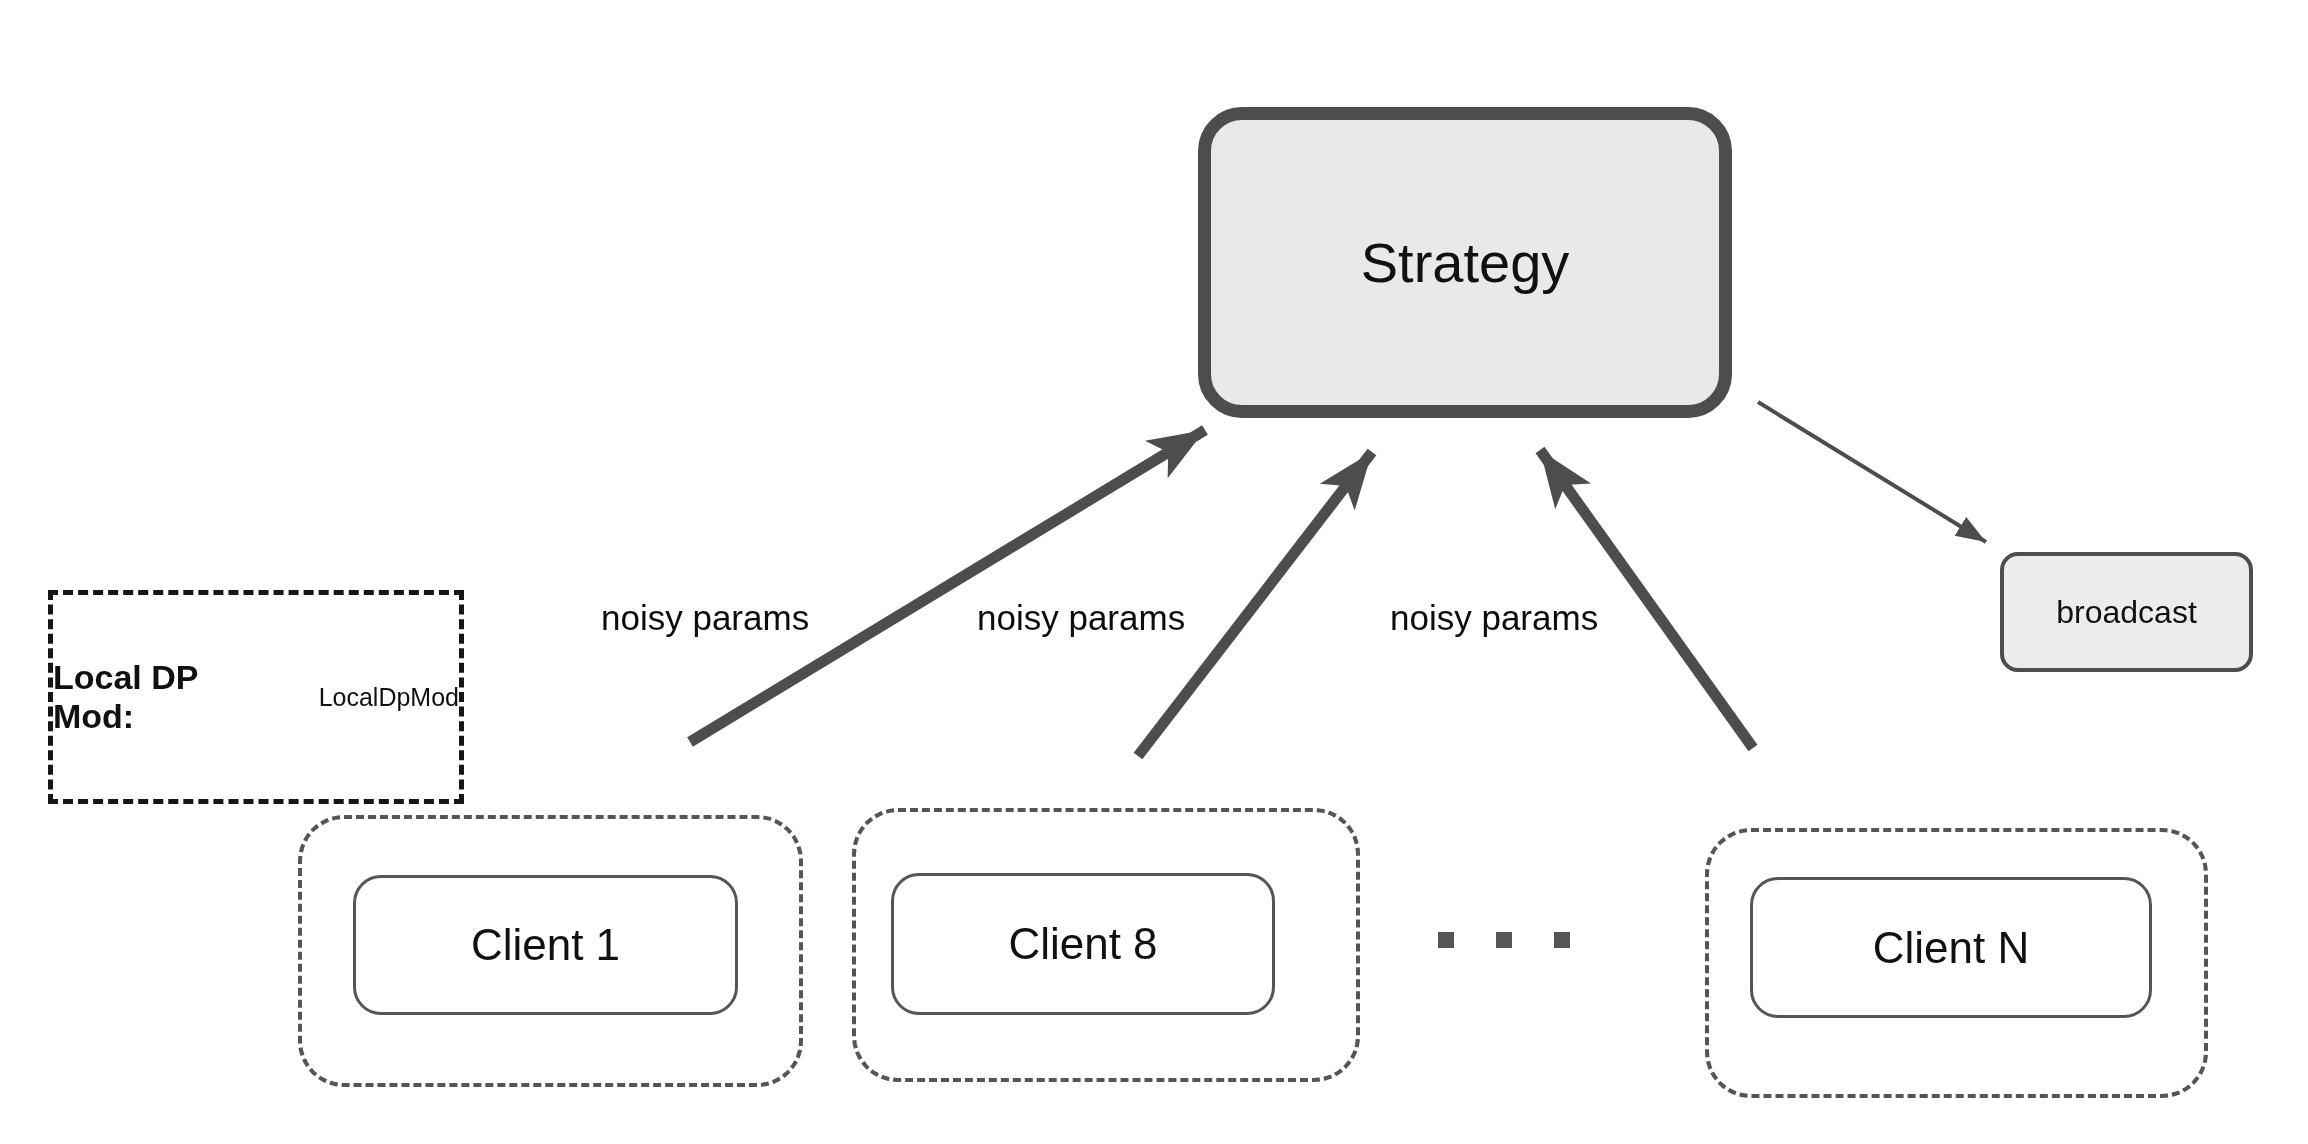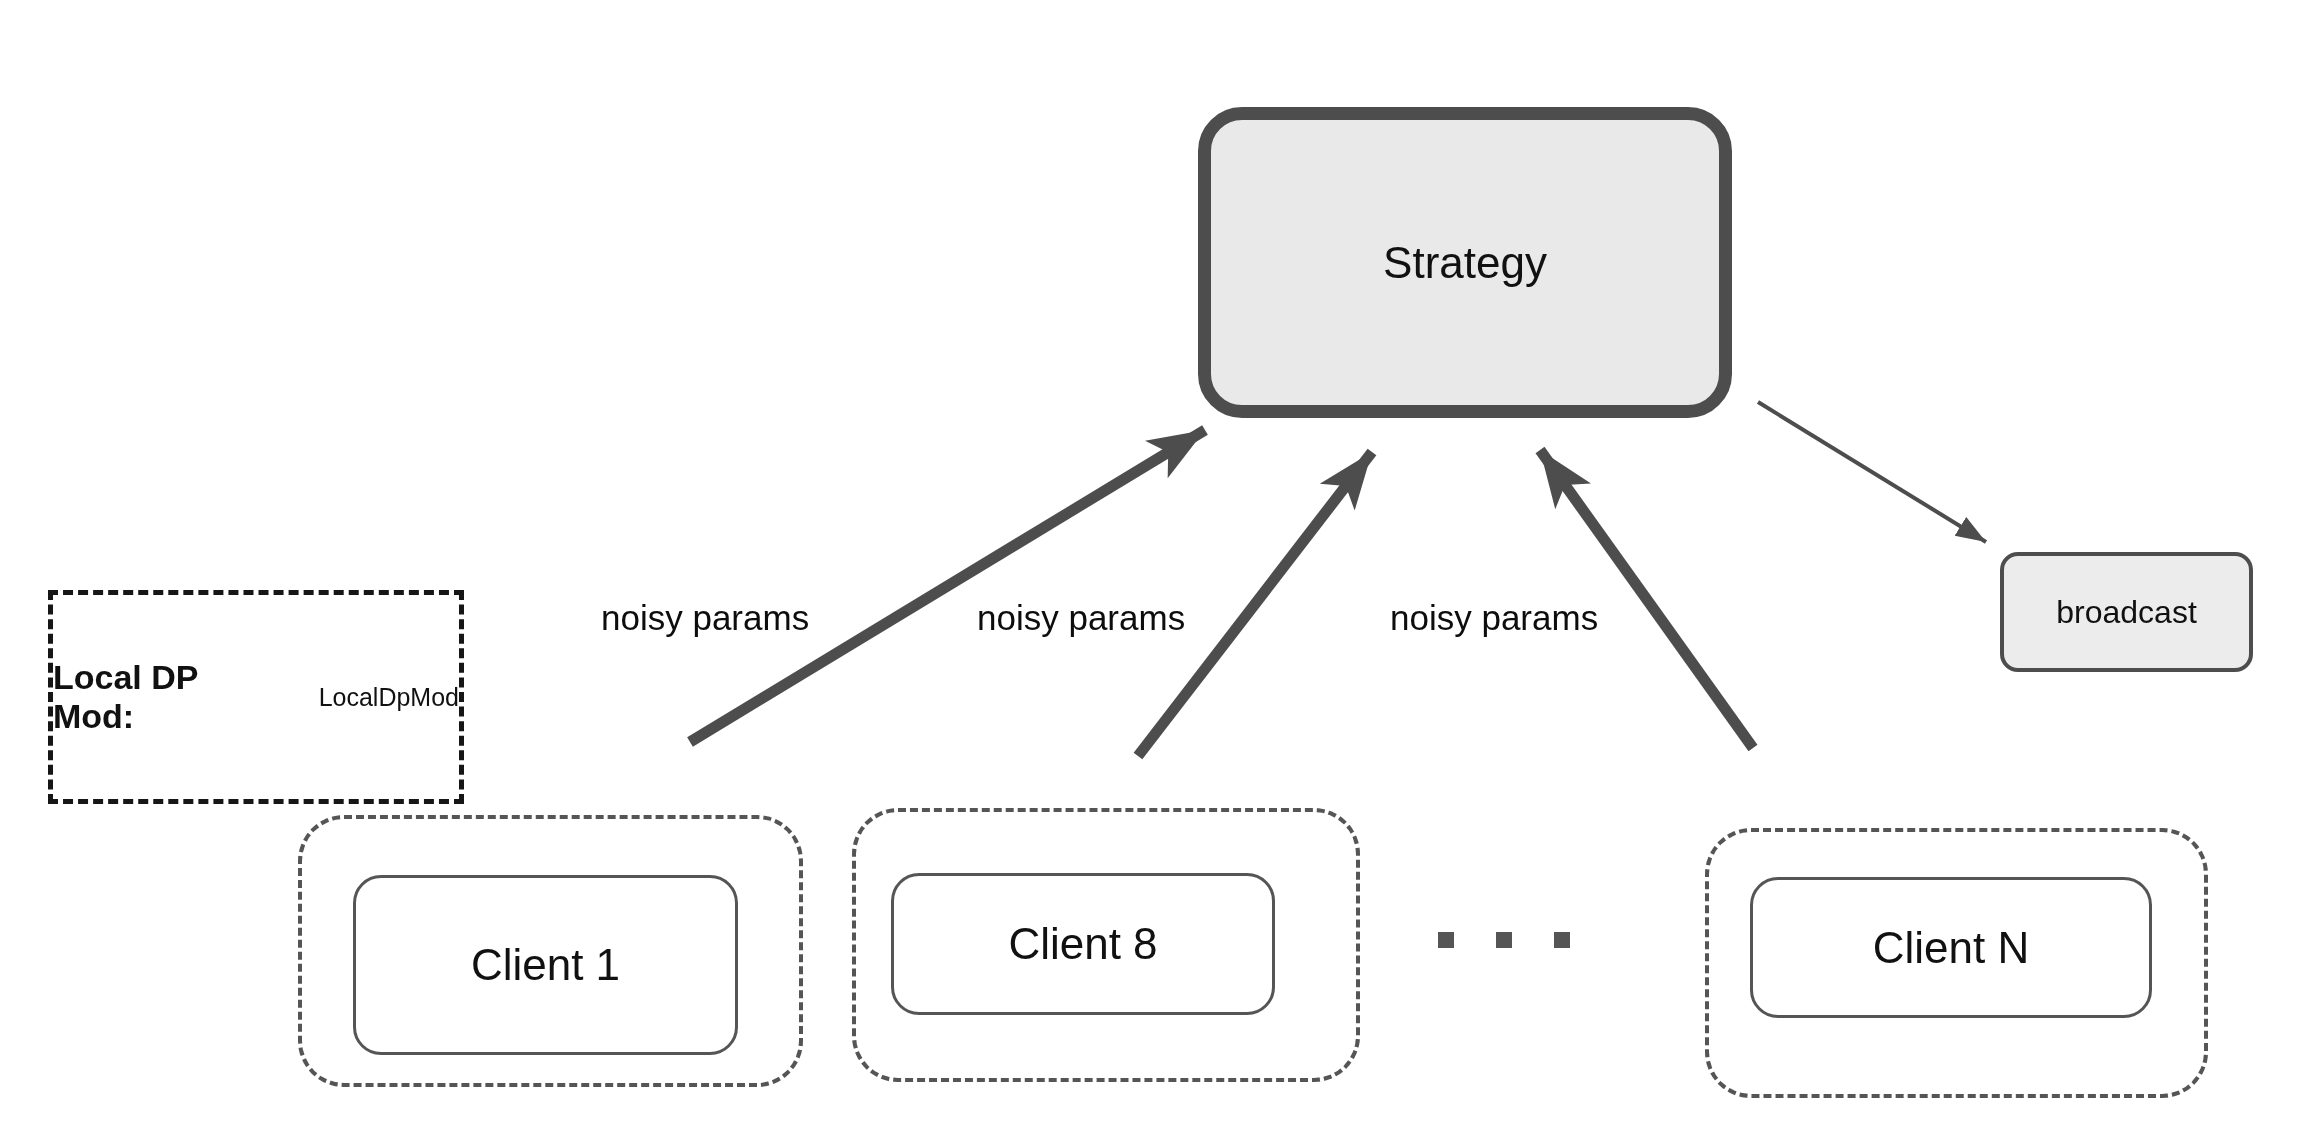--- a/index.html
+++ b/index.html
@@ -33,21 +33,21 @@
     color: #111111;
     text-align: center;
   }
 
   .strategy-node {
     left: 1198px; top: 107px;
     width: 534px; height: 311px;
     background: #e9e9e9;
     border: 13px solid #4d4d4d;
     border-radius: 44px;
-    font-size: 44px;
+    font-size: 56px;
     text-align: center;
   }
 
   .broadcast-node {
     left: 2000px; top: 552px;
     width: 253px; height: 120px;
     background: #ececec;
     border: 4px solid #4d4d4d;
     border-radius: 18px;
     font-size: 32px;
@@ -77,21 +77,21 @@
   .client-outer.c1 { left: 298px;  top: 815px; width: 505px; height: 272px; }
   .client-outer.c2 { left: 852px;  top: 808px; width: 508px; height: 274px; }
   .client-outer.cn { left: 1705px; top: 828px; width: 503px; height: 270px; }
 
   .client-inner {
     background: #ffffff;
     border: 3px solid #555555;
     border-radius: 28px;
     font-size: 44px;
   }
-  .client-inner.c1 { left: 353px;  top: 875px; width: 385px; height: 180px; }
+  .client-inner.c1 { left: 353px;  top: 875px; width: 385px; height: 140px; }
   .client-inner.c2 { left: 891px;  top: 873px; width: 384px; height: 142px; }
   .client-inner.cn { left: 1750px; top: 877px; width: 402px; height: 141px; }
 
   .noisy-label {
     position: absolute;
     width: 300px;
     height: 44px;
     line-height: 44px;
     text-align: left;
     font-size: 35px;

